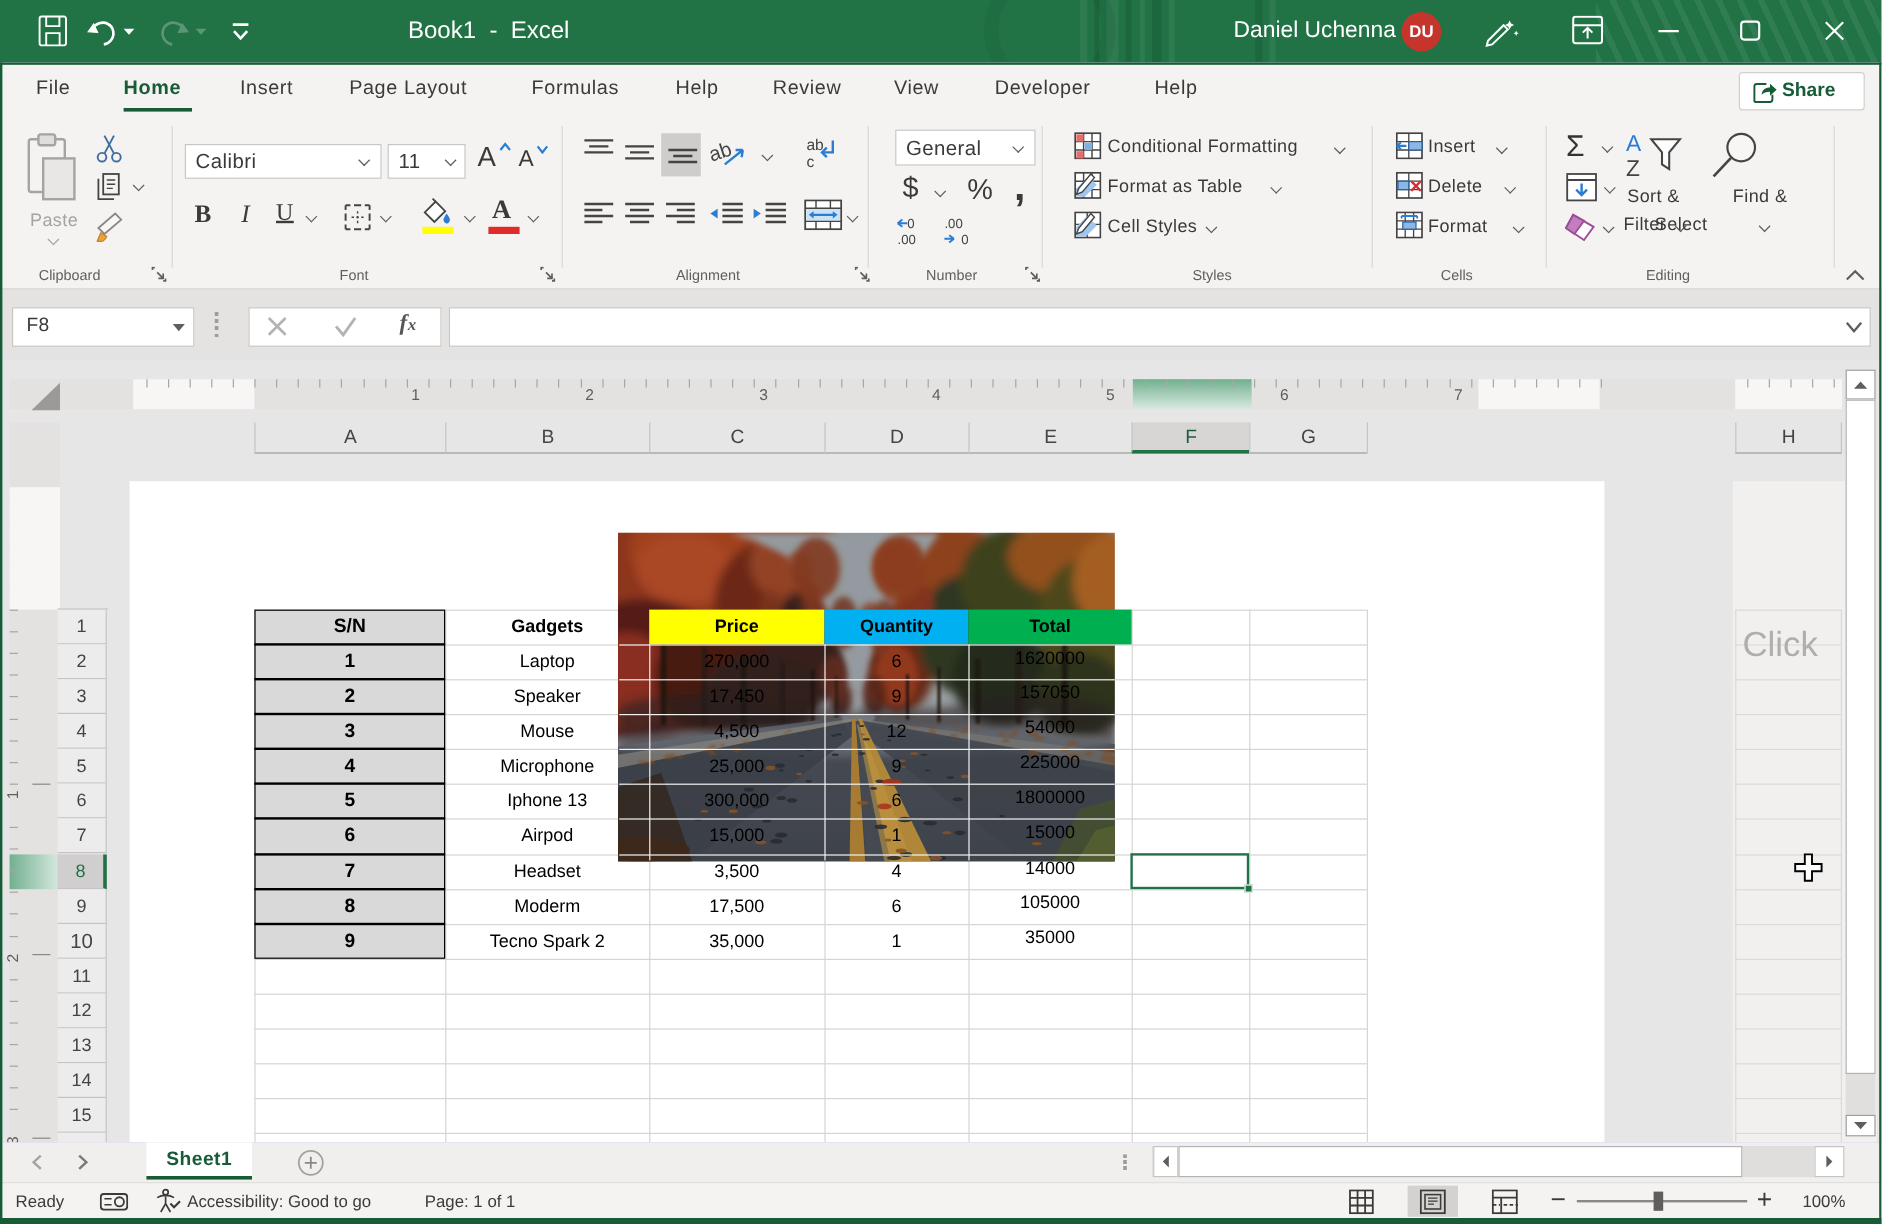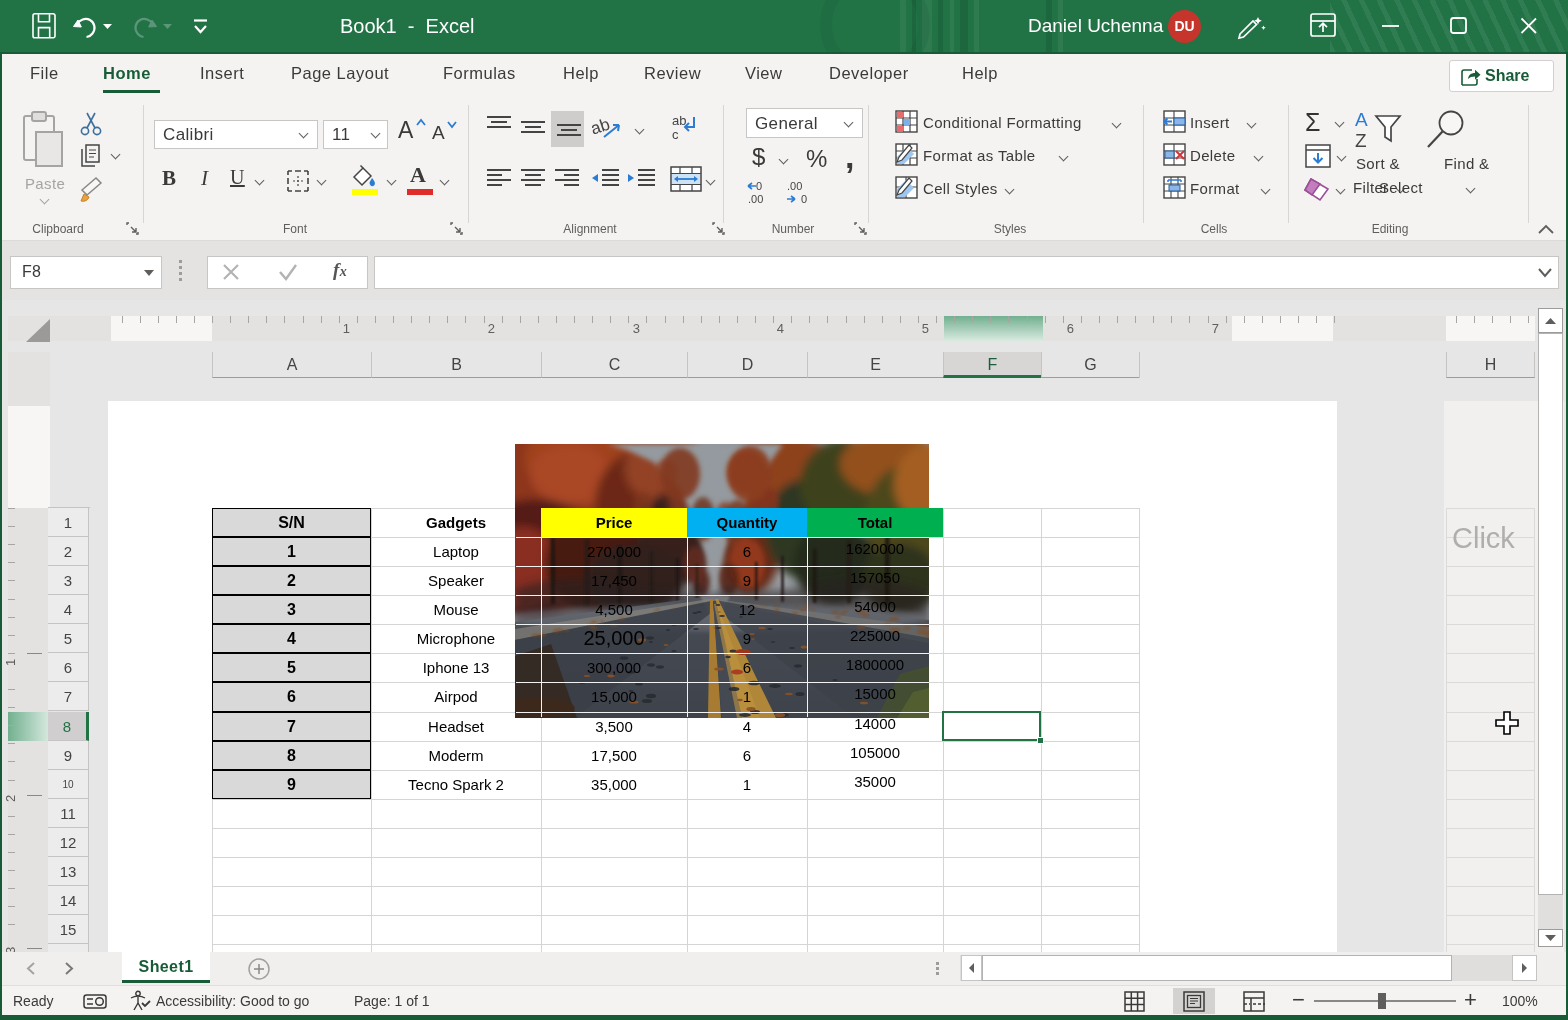--- a/index.html
+++ b/index.html
@@ -580,21 +580,21 @@
 <div class="abs" style="left:1446px;top:52px;width:89px;height:26px;background:#e7e6e6;border-left:1px solid #c5c4c3;border-right:1px solid #c5c4c3;border-bottom:1px solid #9e9c9a;font-size:16px;color:#444;text-align:center;line-height:25px;">H</div>
 <div class="abs" style="left:48px;top:208.0px;width:41px;height:29.1px;background:#edecec;border-right:1px solid #c5c4c3;border-bottom:1px solid #c5c4c3;font-size:15px;color:#444;text-align:center;line-height:29px;">1</div>
 <div class="abs" style="left:48px;top:237.1px;width:41px;height:29.1px;background:#edecec;border-right:1px solid #c5c4c3;border-bottom:1px solid #c5c4c3;font-size:15px;color:#444;text-align:center;line-height:29px;">2</div>
 <div class="abs" style="left:48px;top:266.1px;width:41px;height:29.1px;background:#edecec;border-right:1px solid #c5c4c3;border-bottom:1px solid #c5c4c3;font-size:15px;color:#444;text-align:center;line-height:29px;">3</div>
 <div class="abs" style="left:48px;top:295.2px;width:41px;height:29.1px;background:#edecec;border-right:1px solid #c5c4c3;border-bottom:1px solid #c5c4c3;font-size:15px;color:#444;text-align:center;line-height:29px;">4</div>
 <div class="abs" style="left:48px;top:324.3px;width:41px;height:29.1px;background:#edecec;border-right:1px solid #c5c4c3;border-bottom:1px solid #c5c4c3;font-size:15px;color:#444;text-align:center;line-height:29px;">5</div>
 <div class="abs" style="left:48px;top:353.4px;width:41px;height:29.1px;background:#edecec;border-right:1px solid #c5c4c3;border-bottom:1px solid #c5c4c3;font-size:15px;color:#444;text-align:center;line-height:29px;">6</div>
 <div class="abs" style="left:48px;top:382.4px;width:41px;height:29.1px;background:#edecec;border-right:1px solid #c5c4c3;border-bottom:1px solid #c5c4c3;font-size:15px;color:#444;text-align:center;line-height:29px;">7</div>
 <div class="abs" style="left:48px;top:411.5px;width:41px;height:29.1px;background:#d0cece;border-right:3px solid #217346;border-bottom:1px solid #c5c4c3;font-size:15px;color:#217346;text-align:center;line-height:29px;">8</div>
 <div class="abs" style="left:48px;top:440.6px;width:41px;height:29.1px;background:#edecec;border-right:1px solid #c5c4c3;border-bottom:1px solid #c5c4c3;font-size:15px;color:#444;text-align:center;line-height:29px;">9</div>
-<div class="abs" style="left:48px;top:469.6px;width:41px;height:29.1px;background:#edecec;border-right:1px solid #c5c4c3;border-bottom:1px solid #c5c4c3;font-size:10px;color:#444;text-align:center;line-height:29px;">10</div>
+<div class="abs" style="left:48px;top:469.6px;width:41px;height:29.1px;background:#edecec;border-right:1px solid #c5c4c3;border-bottom:1px solid #c5c4c3;font-size:17px;color:#444;text-align:center;line-height:29px;">10</div>
 <div class="abs" style="left:48px;top:498.7px;width:41px;height:29.1px;background:#edecec;border-right:1px solid #c5c4c3;border-bottom:1px solid #c5c4c3;font-size:15px;color:#444;text-align:center;line-height:29px;">11</div>
 <div class="abs" style="left:48px;top:527.8px;width:41px;height:29.1px;background:#edecec;border-right:1px solid #c5c4c3;border-bottom:1px solid #c5c4c3;font-size:15px;color:#444;text-align:center;line-height:29px;">12</div>
 <div class="abs" style="left:48px;top:556.8px;width:41px;height:29.1px;background:#edecec;border-right:1px solid #c5c4c3;border-bottom:1px solid #c5c4c3;font-size:15px;color:#444;text-align:center;line-height:29px;">13</div>
 <div class="abs" style="left:48px;top:585.9px;width:41px;height:29.1px;background:#edecec;border-right:1px solid #c5c4c3;border-bottom:1px solid #c5c4c3;font-size:15px;color:#444;text-align:center;line-height:29px;">14</div>
 <div class="abs" style="left:48px;top:615.0px;width:41px;height:29.1px;background:#edecec;border-right:1px solid #c5c4c3;border-bottom:1px solid #c5c4c3;font-size:15px;color:#444;text-align:center;line-height:29px;">15</div>
 <div class="abs" style="left:48px;top:644.0px;width:41px;height:29.1px;background:#edecec;border-right:1px solid #c5c4c3;border-bottom:1px solid #c5c4c3;font-size:15px;color:#444;text-align:center;line-height:29px;"></div>
 <div class="abs" style="left:48px;top:207.0px;width:42px;height:1px;background:#c5c4c3;"></div>
 <div class="gv" style="left:212px;top:208.0px;height:444.0px;"></div>
 <div class="gv" style="left:371px;top:208.0px;height:444.0px;"></div>
 <div class="gv" style="left:541px;top:208.0px;height:444.0px;"></div>
@@ -874,21 +874,21 @@
 <div class="cell" style="left:541px;top:266.1px;width:146px;height:29.1px;line-height:29.1px;font-size:15px;">17,450</div>
 <div class="cell" style="left:687px;top:266.1px;width:120px;height:29.1px;line-height:29.1px;font-size:15px;">9</div>
 <div class="cell" style="left:807px;top:263.1px;width:136px;height:29.1px;line-height:29.1px;font-size:15px;">157050</div>
 <div class="cell" style="left:212px;top:295.2px;width:159px;height:29.1px;line-height:29.1px;font-weight:bold;font-size:16px;">3</div>
 <div class="cell" style="left:371px;top:295.2px;width:170px;height:29.1px;line-height:29.1px;font-size:15px;">Mouse</div>
 <div class="cell" style="left:541px;top:295.2px;width:146px;height:29.1px;line-height:29.1px;font-size:15px;">4,500</div>
 <div class="cell" style="left:687px;top:295.2px;width:120px;height:29.1px;line-height:29.1px;font-size:15px;">12</div>
 <div class="cell" style="left:807px;top:292.2px;width:136px;height:29.1px;line-height:29.1px;font-size:15px;">54000</div>
 <div class="cell" style="left:212px;top:324.3px;width:159px;height:29.1px;line-height:29.1px;font-weight:bold;font-size:16px;">4</div>
 <div class="cell" style="left:371px;top:324.3px;width:170px;height:29.1px;line-height:29.1px;font-size:15px;">Microphone</div>
-<div class="cell" style="left:541px;top:324.3px;width:146px;height:29.1px;line-height:29.1px;font-size:20px;">25,000</div>
+<div class="cell" style="left:541px;top:324.3px;width:146px;height:29.1px;line-height:29.1px;font-size:15px;">25,000</div>
 <div class="cell" style="left:687px;top:324.3px;width:120px;height:29.1px;line-height:29.1px;font-size:15px;">9</div>
 <div class="cell" style="left:807px;top:321.3px;width:136px;height:29.1px;line-height:29.1px;font-size:15px;">225000</div>
 <div class="cell" style="left:212px;top:353.4px;width:159px;height:29.1px;line-height:29.1px;font-weight:bold;font-size:16px;">5</div>
 <div class="cell" style="left:371px;top:353.4px;width:170px;height:29.1px;line-height:29.1px;font-size:15px;">Iphone 13</div>
 <div class="cell" style="left:541px;top:353.4px;width:146px;height:29.1px;line-height:29.1px;font-size:15px;">300,000</div>
 <div class="cell" style="left:687px;top:353.4px;width:120px;height:29.1px;line-height:29.1px;font-size:15px;">6</div>
 <div class="cell" style="left:807px;top:350.4px;width:136px;height:29.1px;line-height:29.1px;font-size:15px;">1800000</div>
 <div class="cell" style="left:212px;top:382.4px;width:159px;height:29.1px;line-height:29.1px;font-weight:bold;font-size:16px;">6</div>
 <div class="cell" style="left:371px;top:382.4px;width:170px;height:29.1px;line-height:29.1px;font-size:15px;">Airpod</div>
 <div class="cell" style="left:541px;top:382.4px;width:146px;height:29.1px;line-height:29.1px;font-size:15px;">15,000</div>

